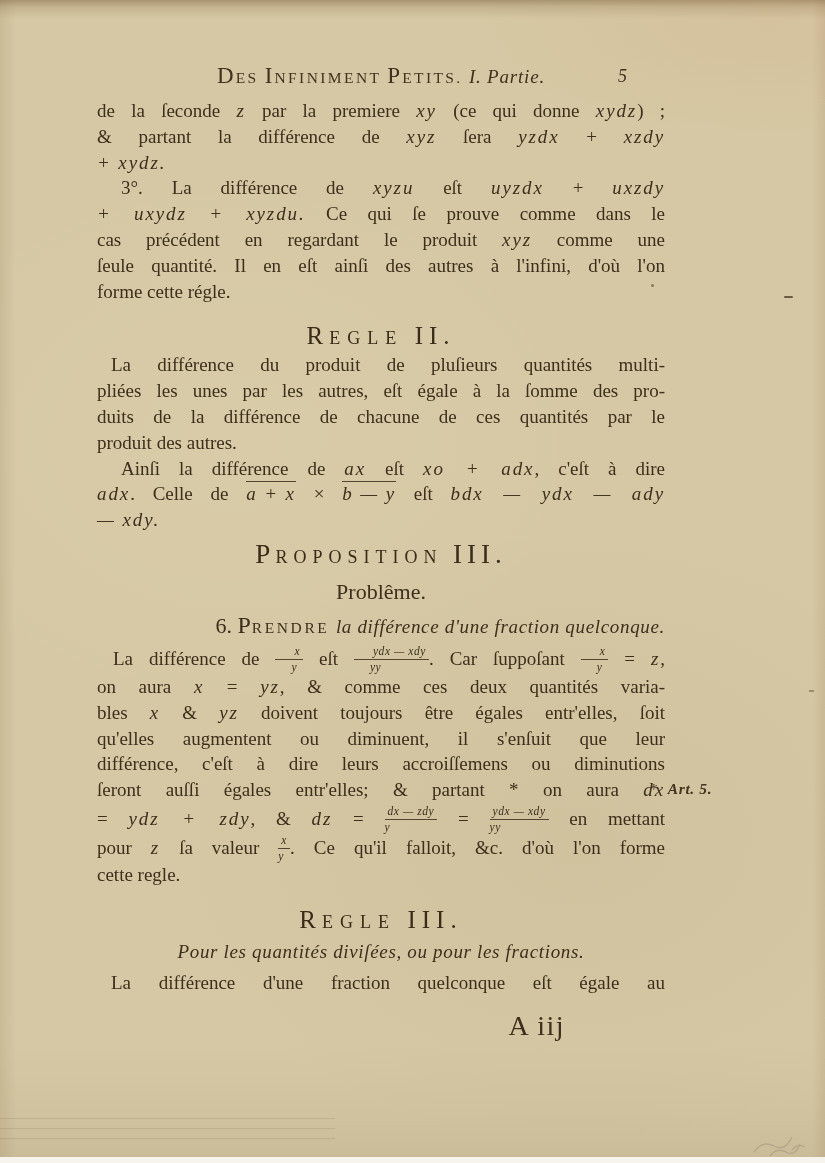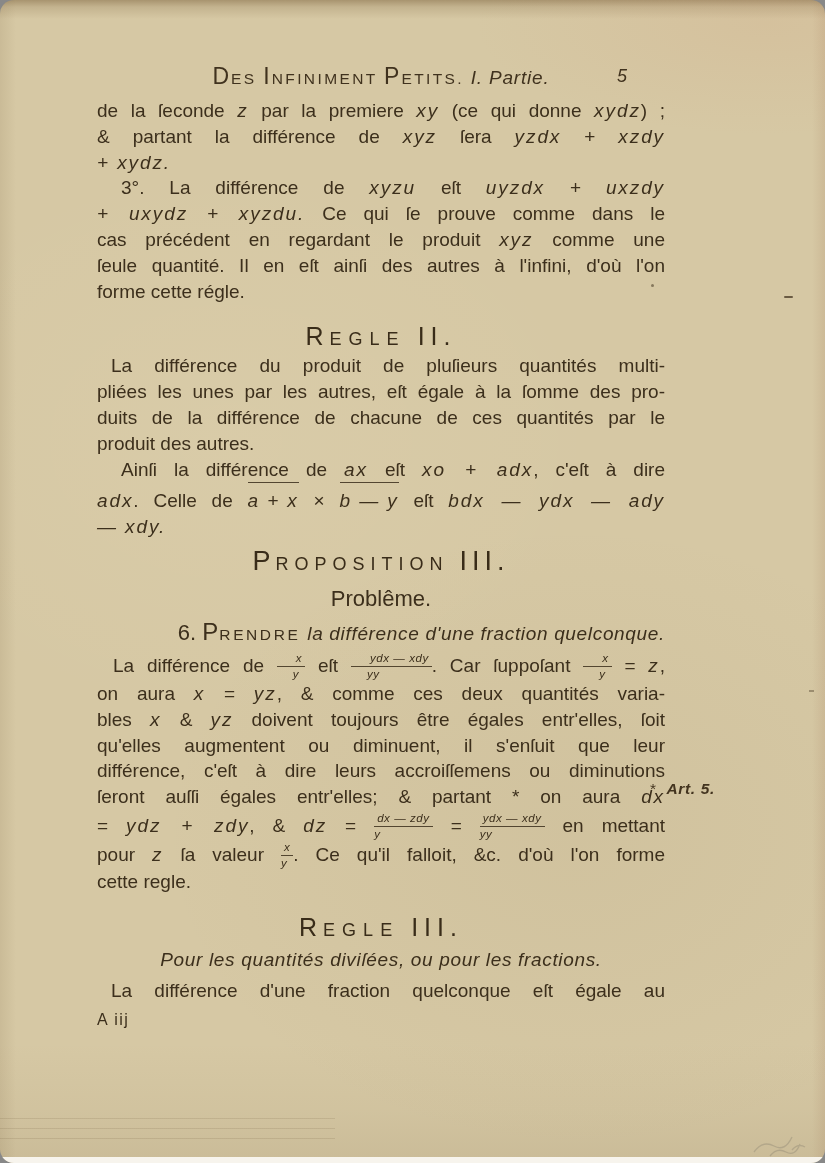--- a/index.html
+++ b/index.html
@@ -1,49 +1,48 @@
 <!DOCTYPE html>
 <html><head>
 <meta charset="utf-8">
 <style>
   html,body { margin:0; padding:0; background:#888; }
   .page {
     position:relative; width:825px; height:1163px; overflow:hidden;
-    font-family:Liberation Sans, sans-serif;
+    font-family:Liberation Serif, serif;
     color:#3c2f1c;
     background:
       radial-gradient(420px 160px at 93% 2%, rgba(205,150,115,.14), transparent 70%),
       linear-gradient(180deg, rgba(122,96,58,.50) 0px, rgba(122,96,58,.20) 7px, rgba(122,96,58,0) 19px),
       linear-gradient(90deg, rgba(115,92,58,.12) 0px, rgba(115,92,58,0) 16px),
       linear-gradient(270deg, rgba(152,106,76,.15) 0px, rgba(152,106,76,0) 13px),
       linear-gradient(0deg, rgba(115,95,62,.12) 0px, rgba(115,95,62,.05) 52px, rgba(115,95,62,0) 120px),
       radial-gradient(500px 380px at 28% 38%, rgba(255,246,220,.07), transparent 75%),
       radial-gradient(560px 420px at 70% 72%, rgba(118,98,60,.06), transparent 75%),
       #d6c8a4;
-    border-radius: 14px;
   }
   .textblock { position:absolute; left:97px; top:63px; width:568px; }
 
   
   .header { position:relative; text-align:center; height:30px; margin-bottom:5px; font-size:19px; color:#40321e; white-space:nowrap; }
   .header .seg-C { font-size:23px; letter-spacing:2px; }
   .header .seg-s { font-size:15.5px; letter-spacing:2.4px; }
   .header .seg-i { font-style:italic; letter-spacing:.8px; }
   .pagenum { position:absolute; right:38px; top:3px; font-style:italic; font-size:18px; }
 
   
   .line { font-size:19px; line-height:25.8px; text-align:justify; text-justify:inter-word; }
   .jl { text-align-last:justify; }
   .ll { text-align-last:left; }
   .ind14 { text-indent:14px; } .ind16 { text-indent:16px; } .ind24 { text-indent:24px; }
   .tall { line-height:31px; } .med { line-height:28px; }
 
   .seg-r { }
   .seg-i { font-style:italic; letter-spacing:.10em; }
-  .seg-o { font-style:italic; letter-spacing:.10em; display:inline-block; border-top:1.6px solid rgba(60,47,28,.85); padding-top:7px; line-height:1.15; }
+  .seg-o { font-style:italic; letter-spacing:.10em; display:inline-block; border-top:1.6px solid rgba(60,47,28,.85); padding-top:1px; line-height:1.15; }
   .seg-C { font-size:1.26em; }
   .seg-s { font-size:.82em; letter-spacing:.30em; }
   .seg-n { font-size:1.16em; }
 
   .frac { display:inline-block; vertical-align:-0.5em; text-align:center; font-style:italic;
           font-size:11.5px; line-height:1; letter-spacing:.05em; }
   .frac .fn { display:block; border-bottom:1.2px solid rgba(60,47,28,.85); padding:0 3px 1.5px; }
   .frac .fd { display:block; padding-top:1.5px; }
 
   
@@ -55,21 +54,21 @@
   .h-prop { font-size:23px; line-height:30px; margin-top:6px; }
   .h-prop .seg-C { font-size:27px; letter-spacing:5px; }
   .h-prop .seg-s { font-size:18px; letter-spacing:6px; }
   .h-prob { text-align:center; font-size:22px; line-height:28px; margin:6px 0 4px; }
   .prendre { font-size:19px; line-height:30px; margin-left:-9px; text-align:right; }
   .prendre .seg-n { font-size:22px; }
   .prendre .seg-C { font-size:24px; letter-spacing:1px; }
   .prendre .seg-s { font-size:15.5px; letter-spacing:2.6px; }
   .prendre .seg-i { letter-spacing:.035em; }
 
-  .signature { text-align:left; padding-right:100px; font-size:16px; letter-spacing:1.5px; margin-top:7px; }
+  .signature { text-align:right; padding-right:100px; font-size:28px; letter-spacing:1.5px; margin-top:14px; }
 
   .margin-note { position:absolute; left:650px; top:780px; font-size:15.5px; white-space:nowrap; color:#43341f; }
   .margin-note .seg-i { font-style:italic; letter-spacing:.04em; font-weight:bold; }
   .margin-note .seg-r { letter-spacing:.2em; }
 
   
   .dash-artifact { position:absolute; left:784px; top:296px; width:9px; height:2.2px; background:rgba(70,55,35,.75); border-radius:1px; }
   .speck-1 { position:absolute; left:651px; top:284px; width:3px; height:3px; background:rgba(70,55,35,.55); border-radius:50%; }
   .speck-2 { position:absolute; left:809px; top:690px; width:5px; height:2px; background:rgba(70,55,35,.40); }
   .scratches { position:absolute; left:0; top:1118px; width:335px; height:30px;

